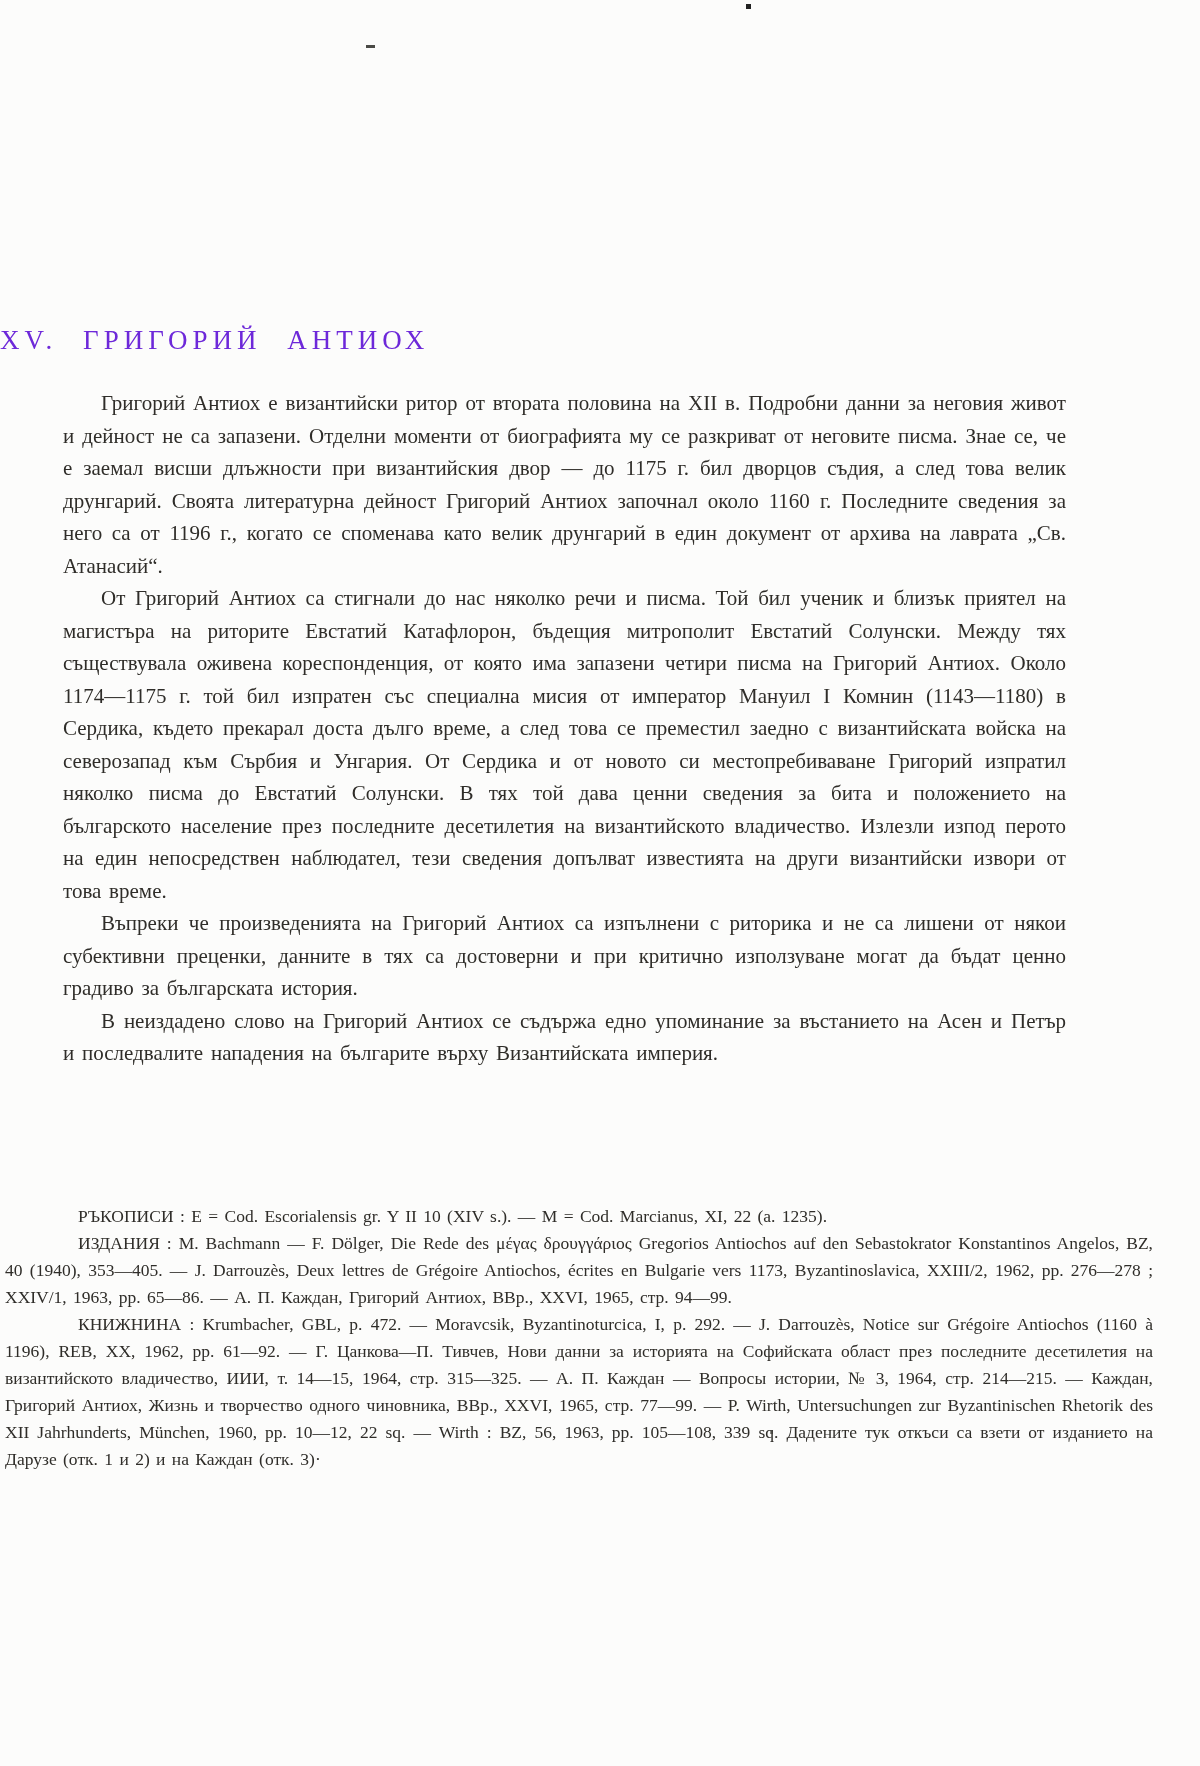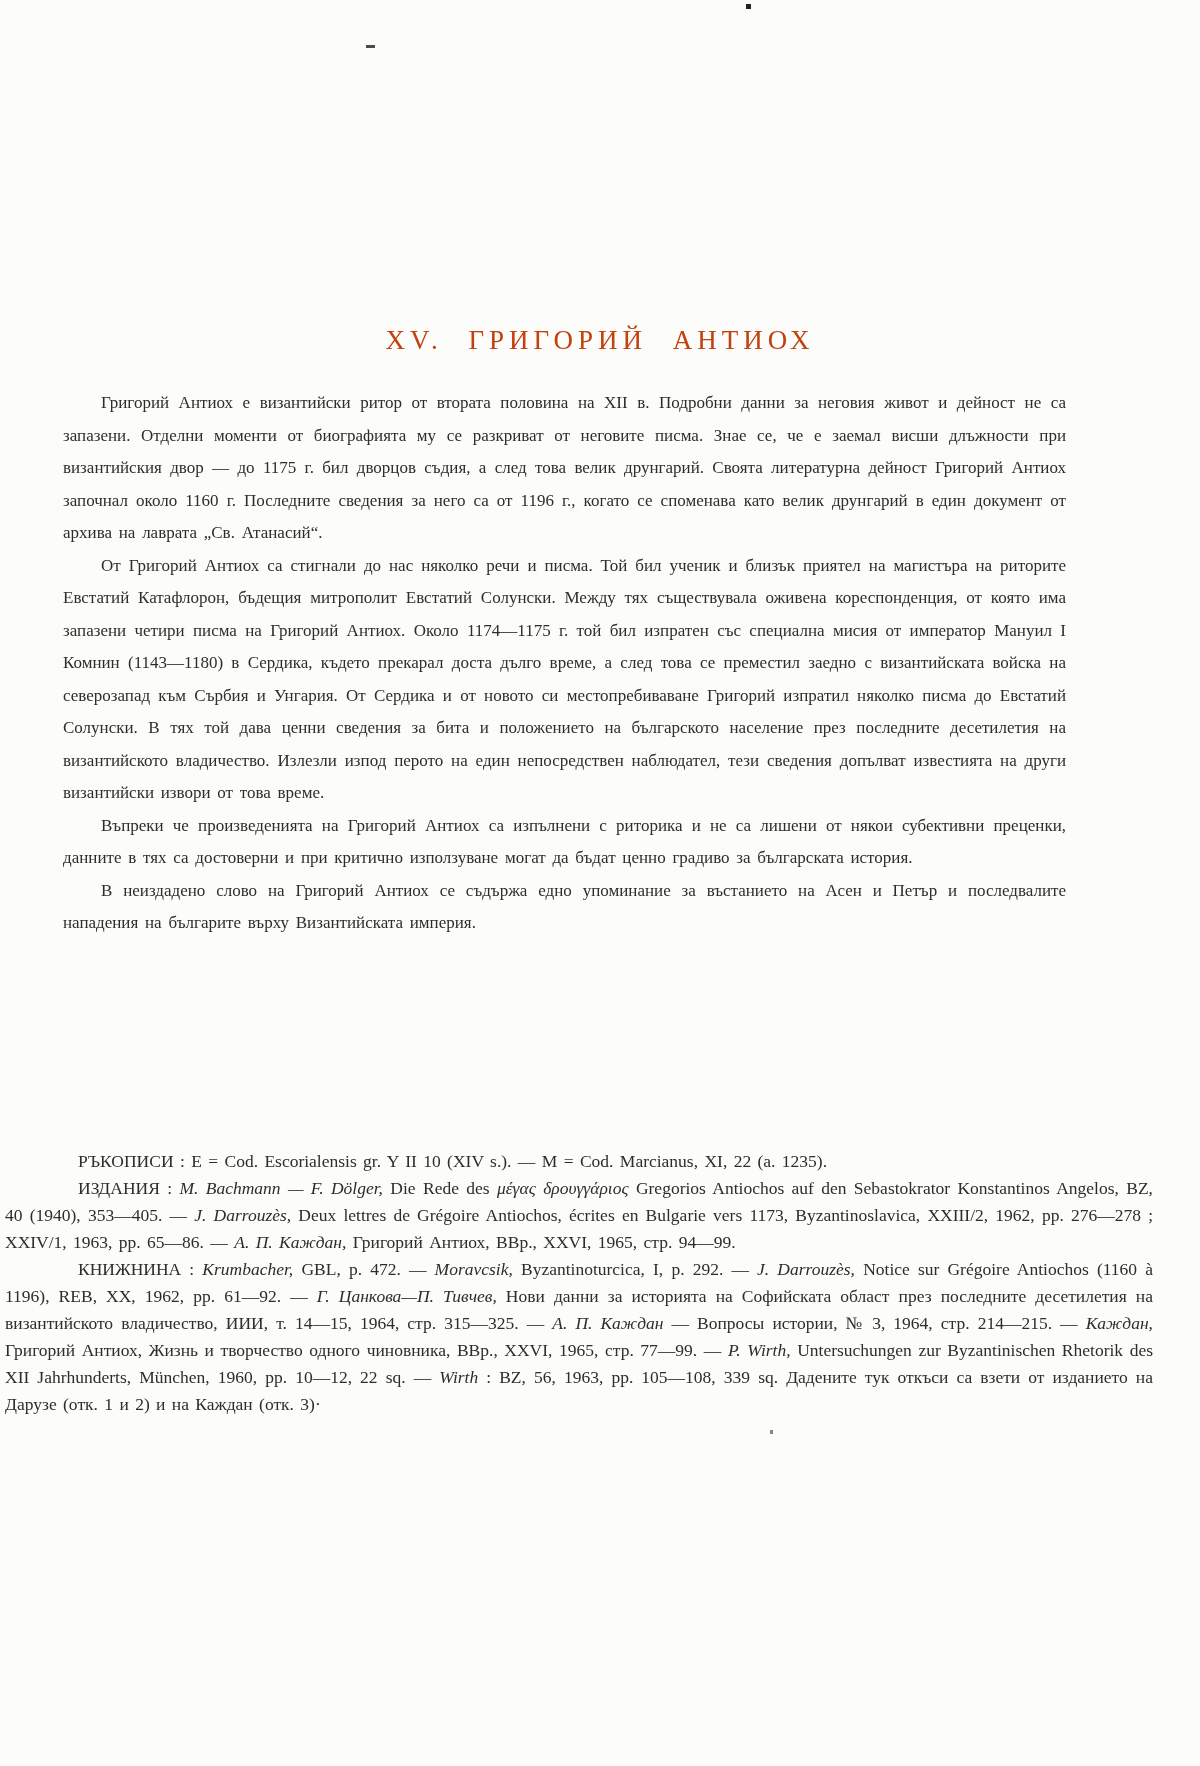--- a/index.html
+++ b/index.html
@@ -23,60 +23,59 @@
   }
   .speck-top-dot    { left: 746px; top: 4px;   width: 5px; height: 5px; }
   .speck-title-dash { left: 366px; top: 45px;  width: 9px; height: 3px; background:#4a4a46; }
   .speck-bottom-dot { left: 770px; top: 1430px; width: 3px; height: 4px; background:#8a8a85; }
 
   .page-title {
     position: absolute;
     top: 325px;
     left: 0;
     width: 100%;
-    text-align: center;
+    text-align: left;
     font-size: 27px;
     font-weight: normal;
     letter-spacing: 5px;
     word-spacing: 14px;
-    color: #c2410c;
+    color: #6d28d9;
     margin: 0;
   }
 
   .body-text {
     position: absolute;
     top: 387px;
     left: 63px;
     width: 1003px;
   }
   .body-text p {
     margin: 0;
-    font-size: 17px;
+    font-size: 21px;
     line-height: 32.5px;
     text-align: justify;
     text-indent: 38px;
     word-spacing: 2.5px;
   }
 
   .bibliography {
     position: absolute;
-    top: 1148px;
+    top: 1203px;
     left: 5px;
     width: 1148px;
   }
   .bibliography p {
     margin: 0;
     font-size: 17.5px;
     line-height: 27px;
     text-align: justify;
     text-indent: 73px;
     word-spacing: 2px;
   }
   .bibliography .it {
-    font-style: italic;
   }
 </style>
 </head>
 <body>
 
 <div class="page">
 
   <div class="speck speck-top-dot"></div>
   <div class="speck speck-title-dash"></div>
   <div class="speck speck-bottom-dot"></div>

